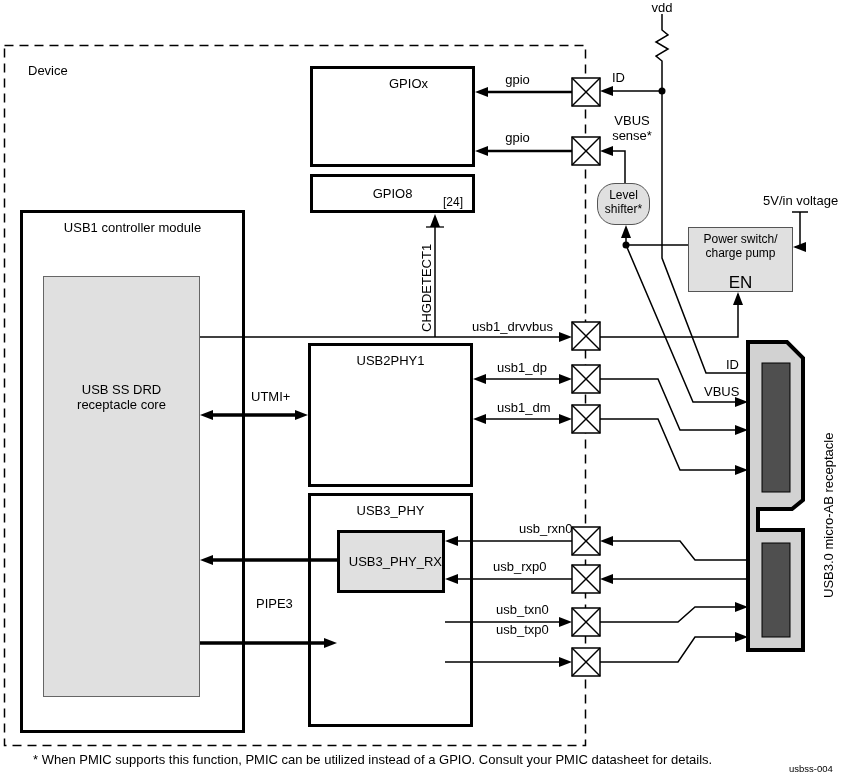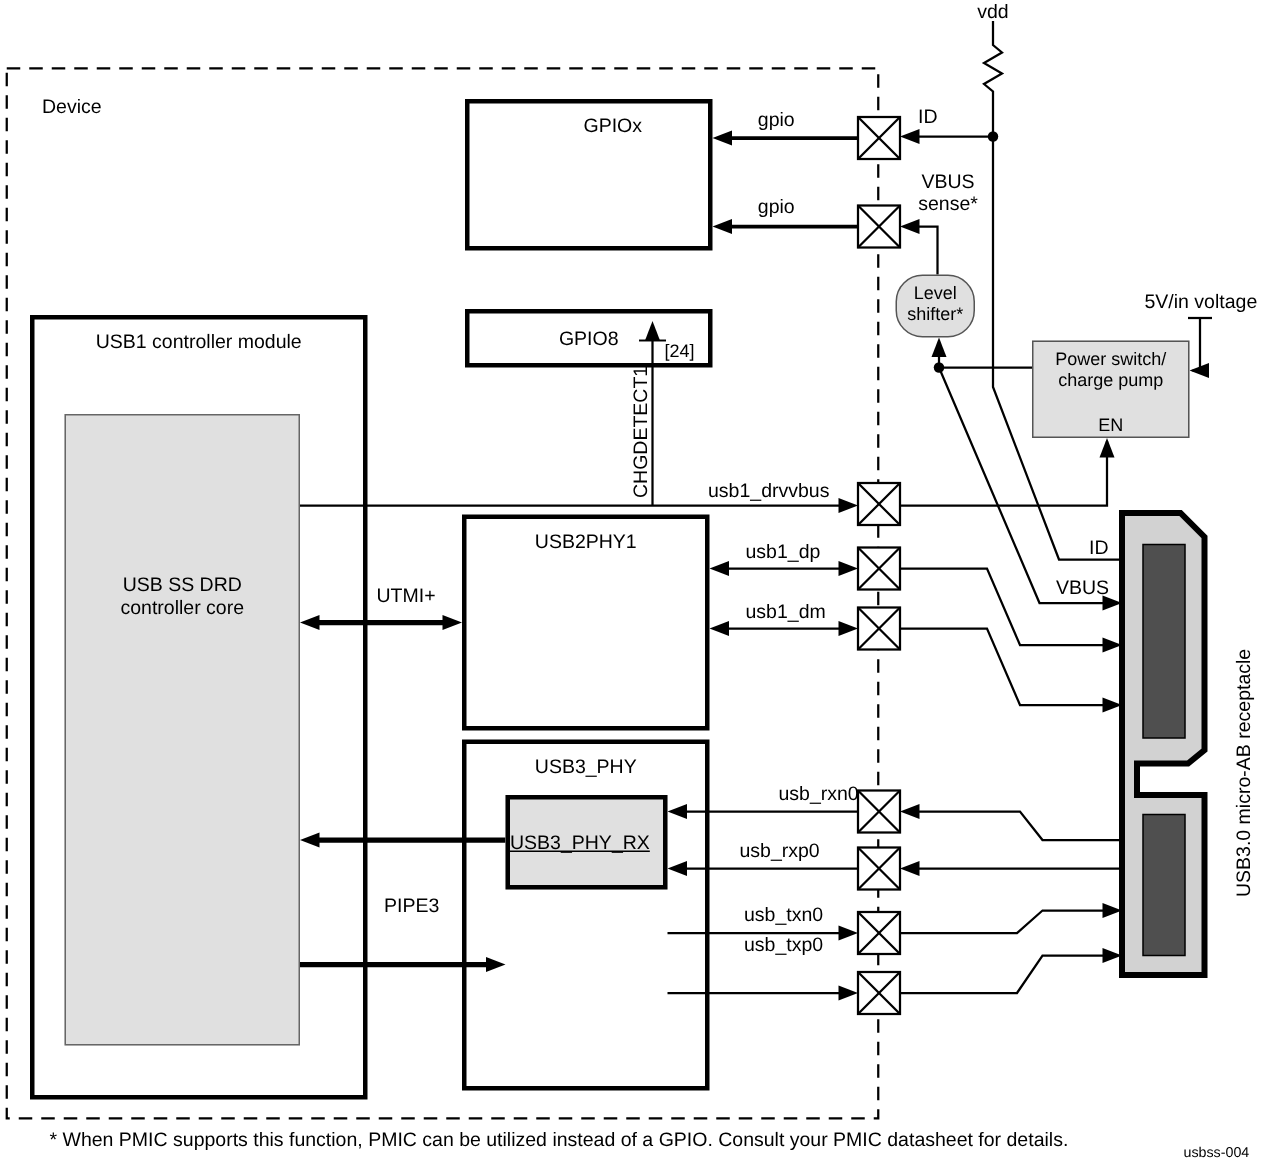--- a/index.html
+++ b/index.html
@@ -5,21 +5,21 @@
   html,body{margin:0;padding:0;background:#fff;}
   #stage{position:relative;width:848px;height:774px;background:#fff;overflow:hidden;
          font-family:"Liberation Sans",sans-serif;color:#000;}
   #wires{position:absolute;left:0;top:0;}
   .lbl{position:absolute;font-size:13px;line-height:15px;white-space:nowrap;}
   .c{text-align:center;}
   .box{position:absolute;box-sizing:border-box;border:3px solid #000;background:transparent;font-size:13px;}
   .box .title{text-align:center;padding-top:7px;}
   .gray{background:#e0e0e0;}
   .thin{border:1px solid #555;}
-  .flexc{display:flex;align-items:center;justify-content:flex-start;text-decoration:underline;}
+  .flexc{display:flex;align-items:center;justify-content:flex-end;}
   .small{font-size:12px;}
   svg text{font-family:"Liberation Sans",sans-serif;font-size:13px;fill:#000;}
 </style>
 </head>
 <body>
 
 <div id="stage">
 
   <svg id="wires" width="848" height="774" viewBox="0 0 848 774">
 
@@ -150,28 +150,28 @@
     <text x="431" y="332" transform="rotate(-90 431 332)">CHGDETECT1</text>
     <text x="833" y="598" transform="rotate(-90 833 598)">USB3.0 micro-AB receptacle</text>
   </svg>
 
   <div class="box" style="left:20px;top:210px;width:225px;height:523px;">
     <div class="title">USB1 controller module</div>
   </div>
 
   <div class="box thin gray c" style="left:43px;top:276px;width:157px;height:421px;padding-top:105px;border-color:#666;">
     <div>USB SS DRD</div>
-    <div>controller core</div>
+    <div>receptacle core</div>
   </div>
 
   <div class="box" style="left:310px;top:66px;width:165px;height:101px;padding-left:32px;">
     <div class="title">GPIOx</div>
   </div>
 
-  <div class="box" style="left:310px;top:174px;width:165px;height:39px;margin-top:32px;">
+  <div class="box" style="left:310px;top:174px;width:165px;height:39px;">
     <div class="title" style="padding-top:9px;">GPIO8</div>
     <div class="small" style="position:absolute;right:9px;bottom:1px;">[24]</div>
   </div>
 
   <div class="box" style="left:308px;top:343px;width:165px;height:144px;">
     <div class="title">USB2PHY1</div>
   </div>
 
   <div class="box" style="left:308px;top:493px;width:165px;height:234px;">
     <div class="title">USB3_PHY</div>
@@ -183,21 +183,21 @@
 
 
   <div class="box thin gray c small" style="left:597px;top:183px;width:53px;height:42px;padding-top:4px;line-height:14px;border-radius:18px;">
     <div>Level</div>
     <div>shifter*</div>
   </div>
 
   <div class="box thin gray c small" style="left:688px;top:227px;width:105px;height:65px;padding-top:4px;line-height:14px;">
     <div>Power switch/</div>
     <div>charge pump</div>
-    <div style="position:absolute;bottom:1px;left:0;width:100%;text-align:center;font-size:12px;">EN</div>
+    <div style="position:absolute;bottom:1px;left:0;width:100%;text-align:center;font-size:17px;">EN</div>
   </div>
 
   <div class="lbl" style="left:28px;top:63px;">Device</div>
   <div class="lbl c" style="left:490px;top:72px;width:55px;">gpio</div>
   <div class="lbl c" style="left:490px;top:130px;width:55px;">gpio</div>
   <div class="lbl" style="left:612px;top:70px;">ID</div>
   <div class="lbl c" style="left:604px;top:113px;width:56px;">
     <div>VBUS</div>
     <div>sense*</div>
   </div>

